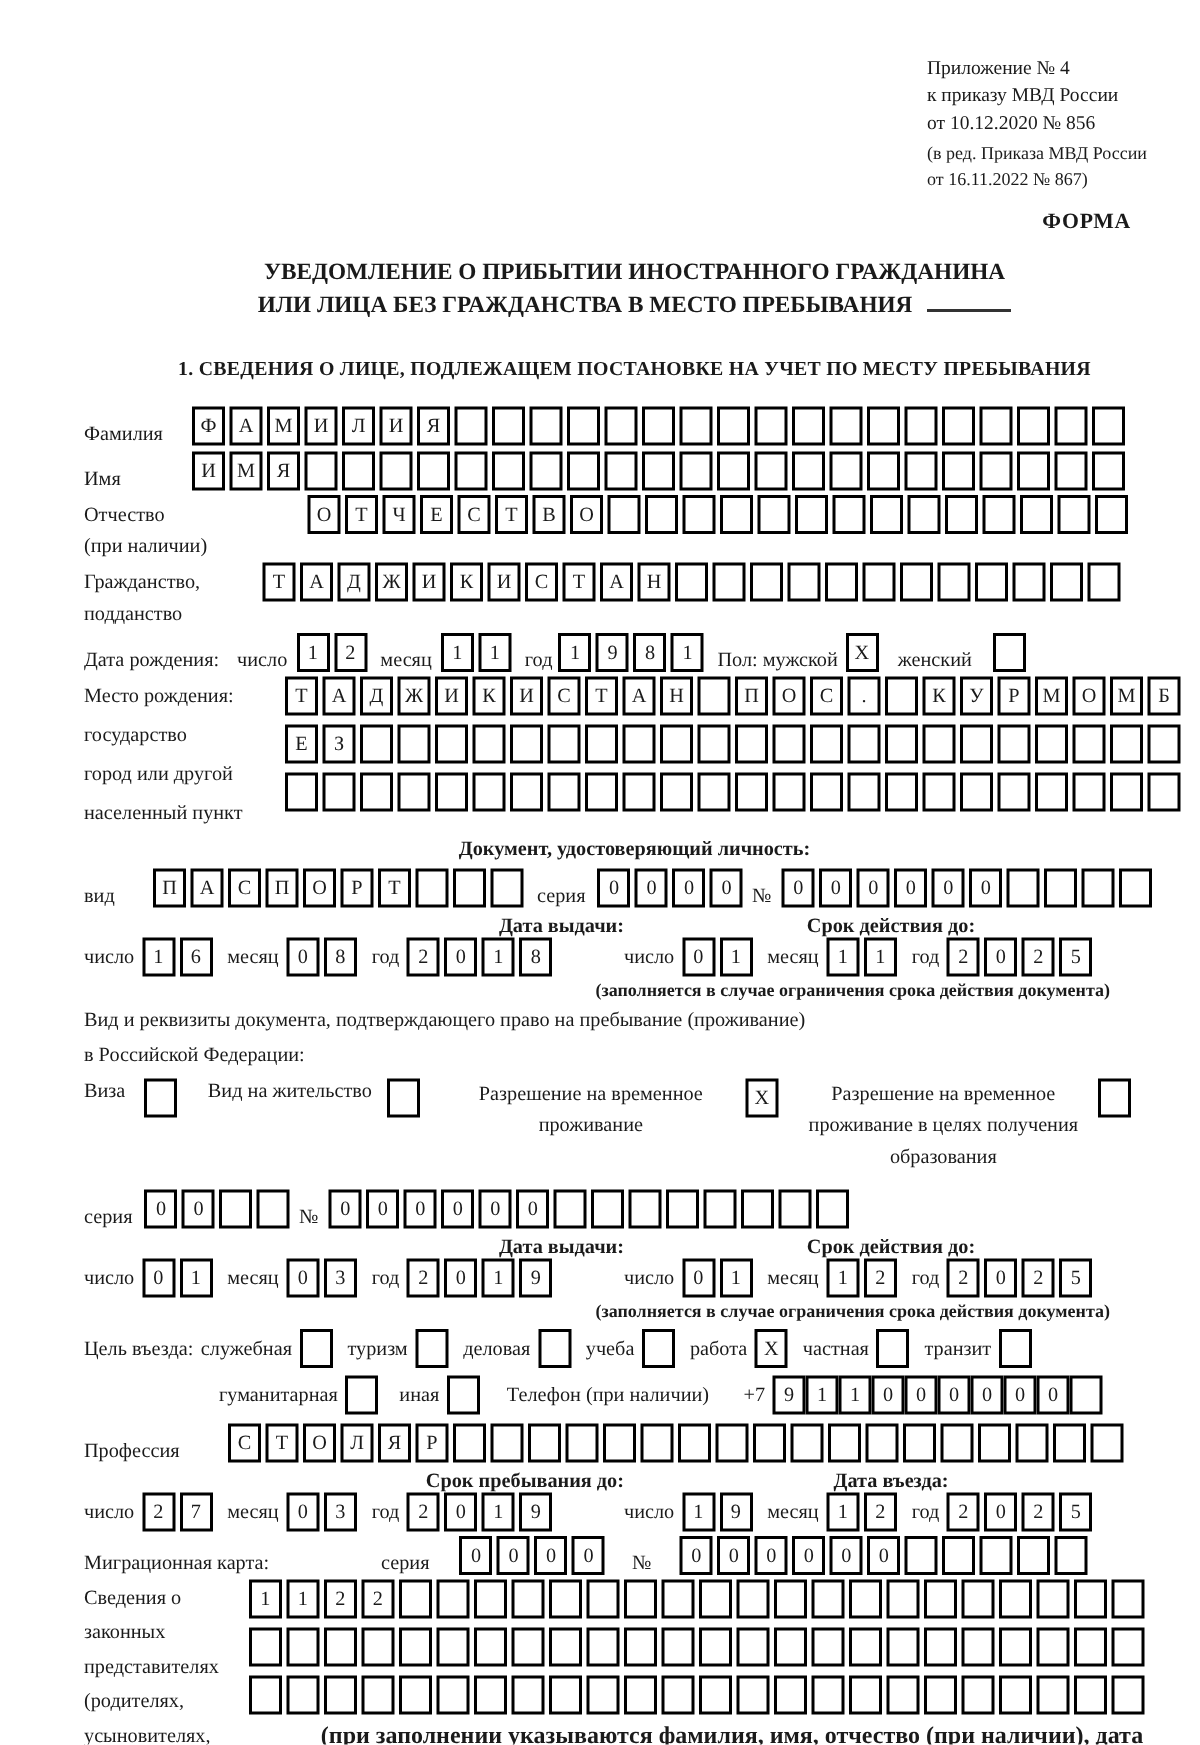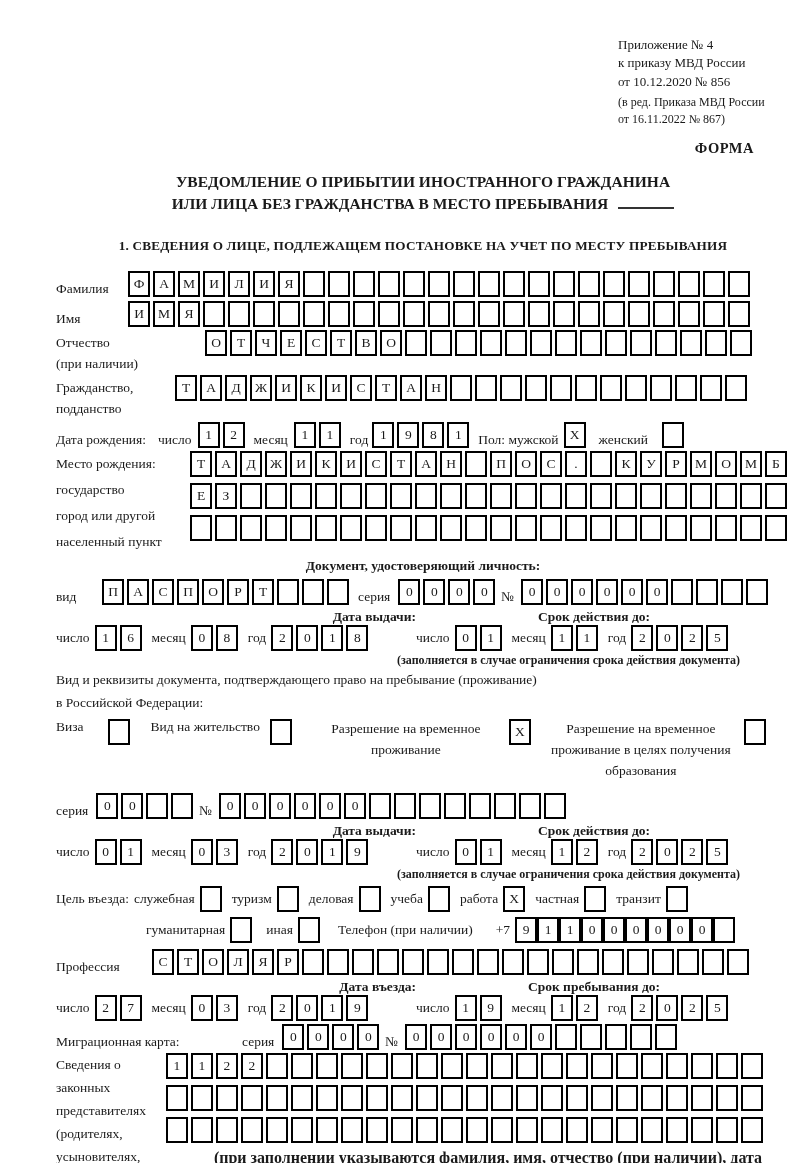--- a/index.html
+++ b/index.html
@@ -394,21 +394,21 @@
         <span class="cell">5</span>
       </span>
   </div>
 </div>
 <div class="small-note note-right">(заполняется в случае ограничения срока действия документа)</div>
 
 <div style="margin-bottom:7px;">Вид и реквизиты документа, подтверждающего право на пребывание (проживание)</div>
 <div>в Российской Федерации:</div>
 
 <div class="cbrow">
-  <span class="lbl" style="margin-right:24px;">Виза</span>
+  <span class="lbl" style="margin-right:12px;">Виза</span>
   <span class="cells">
       <span class="cell"></span>
     </span>
   <span class="gap18"></span>
   <span class="lbl" style="margin-right:10px;">Вид на жительство</span>
   <span class="cells">
       <span class="cell"></span>
     </span>
   <span class="gap18"></span>
   <span class="cb-center" style="width:186px;">Разрешение на временное проживание</span>
@@ -587,22 +587,22 @@
       <span class="cell"></span>
       <span class="cell"></span>
       <span class="cell"></span>
       <span class="cell"></span>
       <span class="cell"></span>
       <span class="cell"></span>
     </span>
 </div>
 
 <div class="dates-head">
+  <div>Срок пребывания до:</div>
   <div>Дата въезда:</div>
-  <div>Срок пребывания до:</div>
 </div>
 <div class="dates-row">
   <div class="dgrp dcol-left">
     <span class="lbl">число</span>
     <span class="cells">
         <span class="cell">2</span>
         <span class="cell">7</span>
       </span>
     <span class="lbl">месяц</span>
     <span class="cells">
@@ -631,21 +631,21 @@
     <span class="lbl">год</span>
     <span class="cells">
         <span class="cell">2</span>
         <span class="cell">0</span>
         <span class="cell">2</span>
         <span class="cell">5</span>
       </span>
   </div>
 </div>
 
-<div class="row" style="margin-top:2px;">
+<div class="row" style="margin-top:2px;gap:12px;">
   <span class="lbl" style="width:186px;">Миграционная карта:</span>
   <span class="lbl" style="margin-right:8px;">серия</span>
   <span class="cells">
       <span class="cell">0</span>
       <span class="cell">0</span>
       <span class="cell">0</span>
       <span class="cell">0</span>
     </span>
   <span class="lbl" style="margin:0 7px 0 3px;">№</span>
   <span class="cells">

